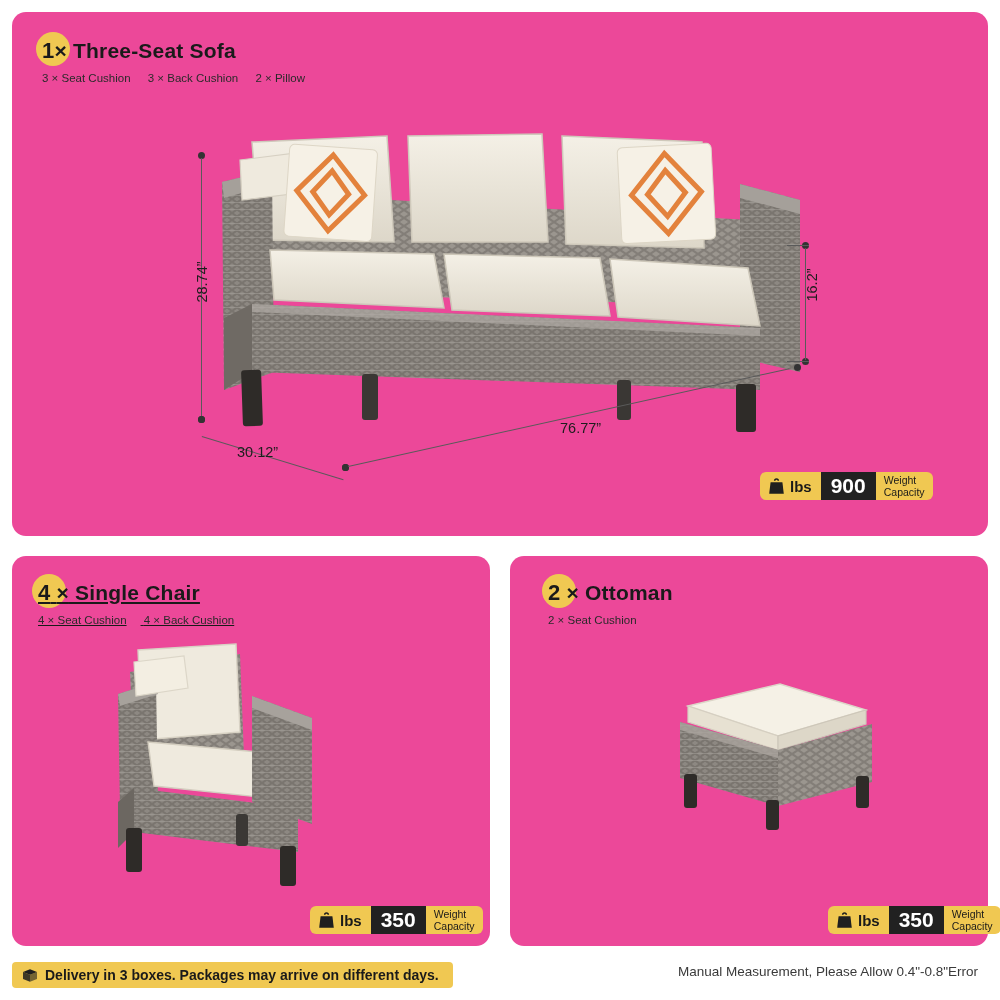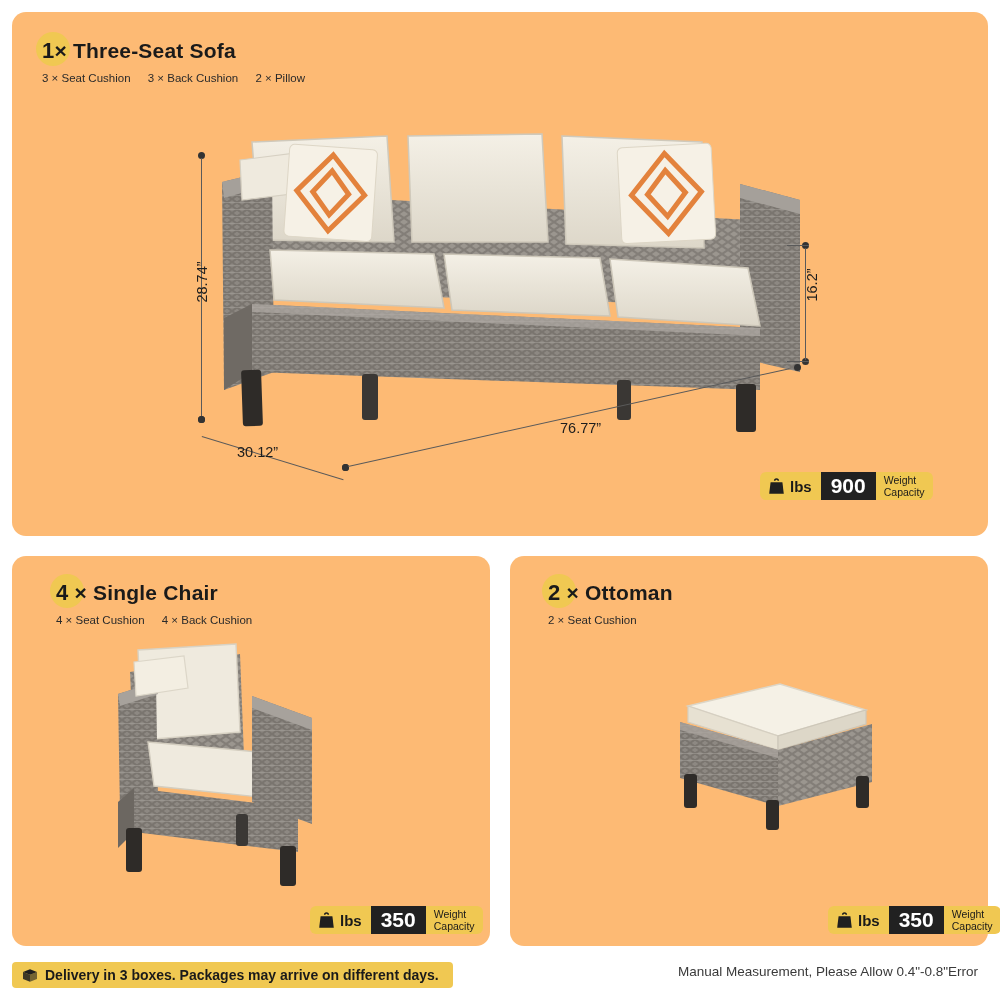--- a/index.html
+++ b/index.html
@@ -10,21 +10,21 @@
     font-family: "Liberation Sans", sans-serif;
     color: #1a1a1a;
     overflow: hidden;
     position: relative;
   }
   .page { position: relative; width: 1000px; height: 1000px; }
 
   
   .panel {
     position: absolute;
-    background: #fdba74;
+    background: #ec4899;
     border-radius: 14px;
   }
   #panel-sofa   { left: 12px;  top: 12px;  width: 976px; height: 524px; }
   #panel-chair  { left: 12px;  top: 556px; width: 478px; height: 390px; }
   #panel-ottoman{ left: 510px; top: 556px; width: 478px; height: 390px; }
 
   
   .hdr { position: absolute; }
   .hdr .dotwrap { position: relative; }
   .hdr-dot {
@@ -246,21 +246,21 @@
       <div class="num">900</div>
       <div class="cap">
         <b>Weight</b>
         <b>Capacity</b>
       </div>
     </div>
   </div>
 
   <div class="panel" id="panel-chair">
 
-    <div class="hdr" style="left:44px; top:24px;">
+    <div class="hdr" style="left:26px; top:24px;text-decoration:underline;">
       <div class="dotwrap">
         <div class="hdr-dot"></div>
         <div class="hdr-title">
           <span class="qty">4</span>
           <span>×</span>
           <span>Single Chair</span>
         </div>
       </div>
       <div class="hdr-sub">
         <span>4 × Seat Cushion</span>

